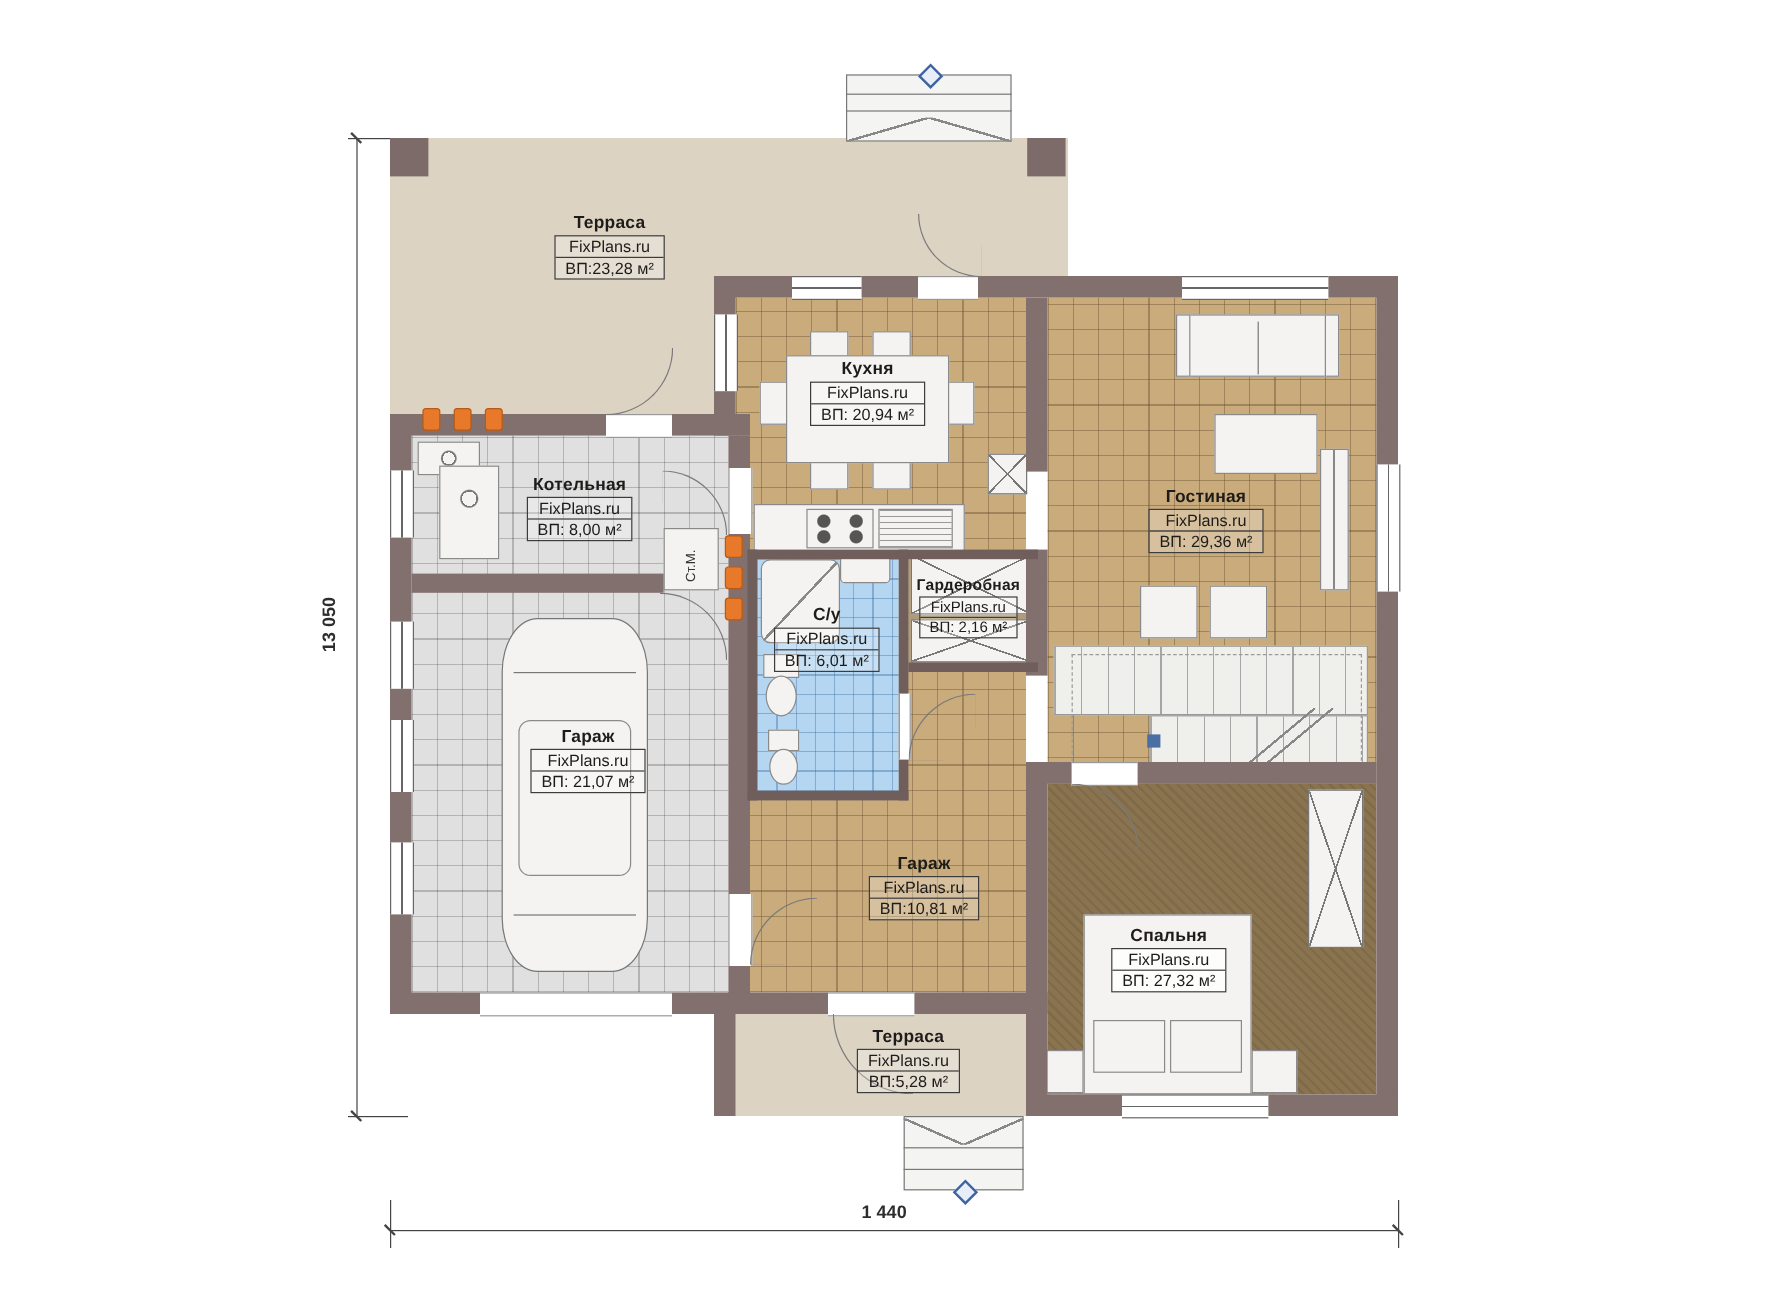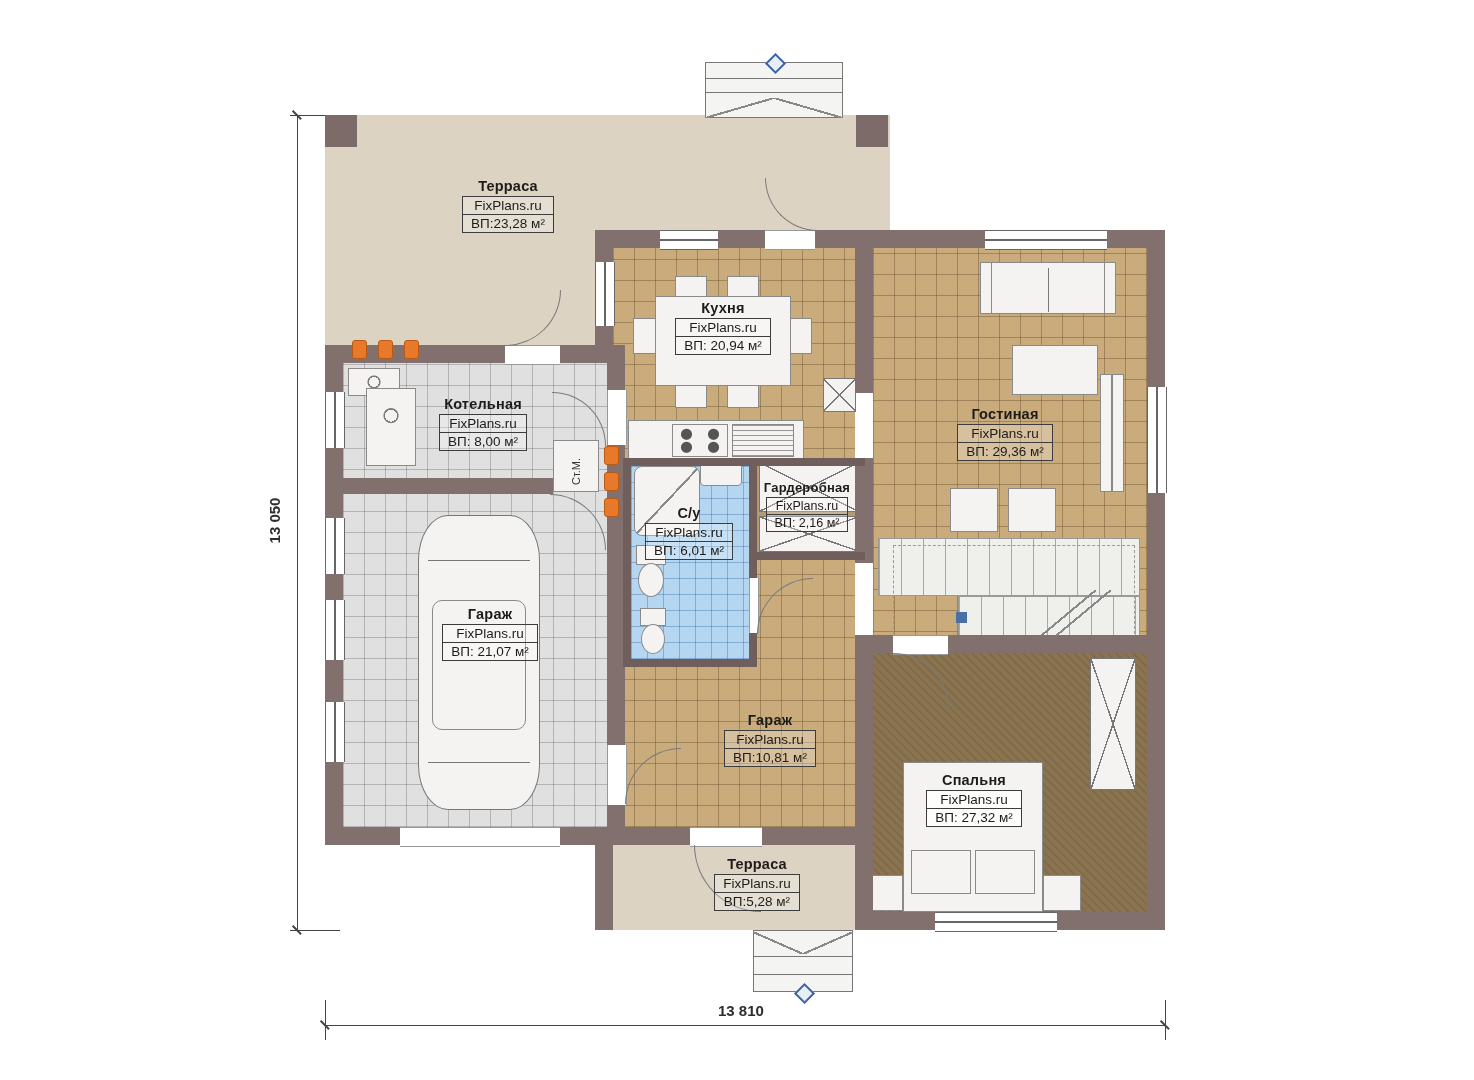--- a/index.html
+++ b/index.html
@@ -281,15 +281,15 @@
   <div class="dim" style="left:290px;top:930px;width:50px;height:1px"></div>
   <div class="tick" style="left:291px;top:114px"></div>
   <div class="tick" style="left:291px;top:929px"></div>
   <div class="dimtext" style="left:252px;top:512px;transform:rotate(-90deg)">13 050</div>
 
   <div class="dim" style="left:325px;top:1025px;width:840px;height:1px"></div>
   <div class="dim" style="left:325px;top:1000px;width:1px;height:40px"></div>
   <div class="dim" style="left:1165px;top:1000px;width:1px;height:40px"></div>
   <div class="tick" style="left:319px;top:1024px"></div>
   <div class="tick" style="left:1159px;top:1024px"></div>
-  <div class="dimtext" style="left:718px;top:1002px">13 810</div>
+  <div class="dimtext" style="left:718px;top:1002px">1 440</div>
 
 </div>
 
 </body></html>

